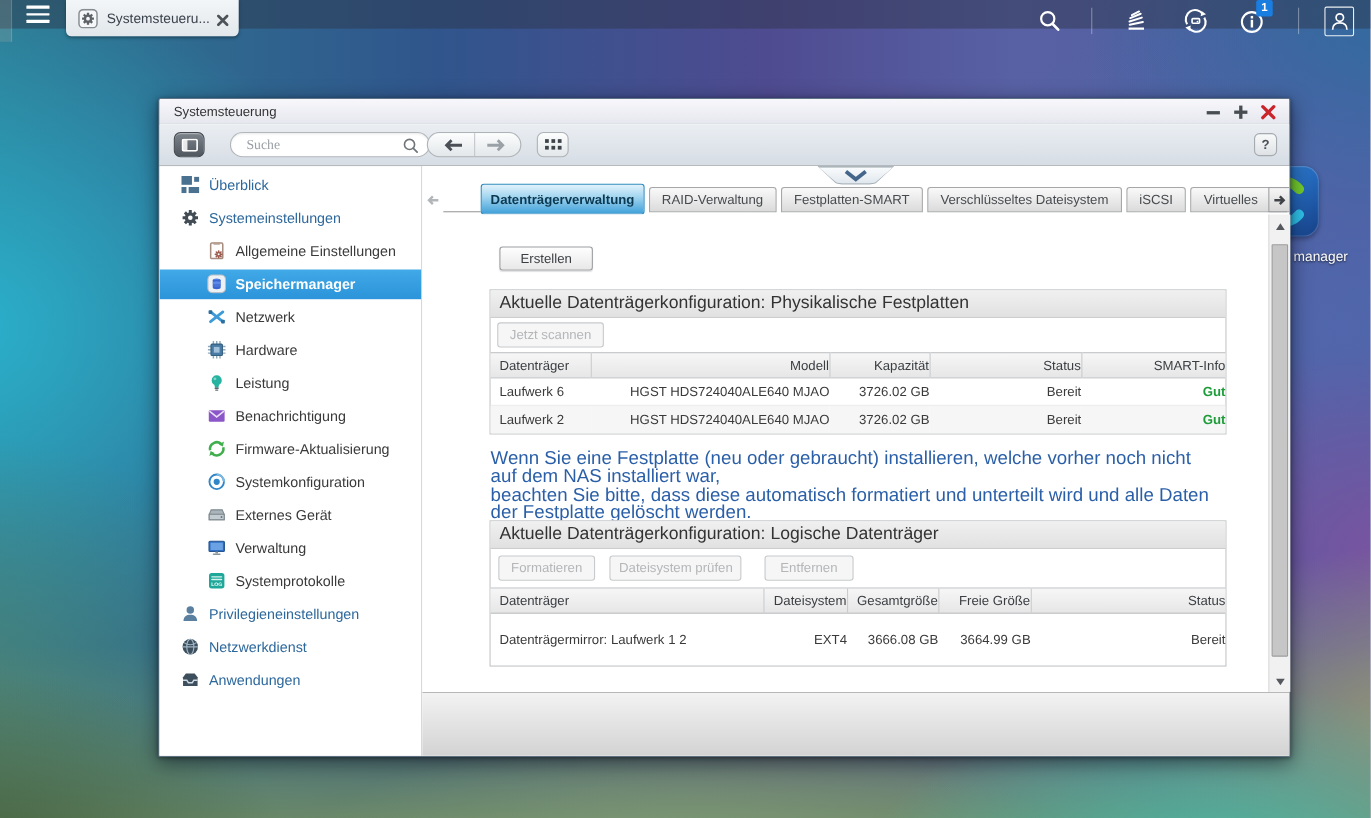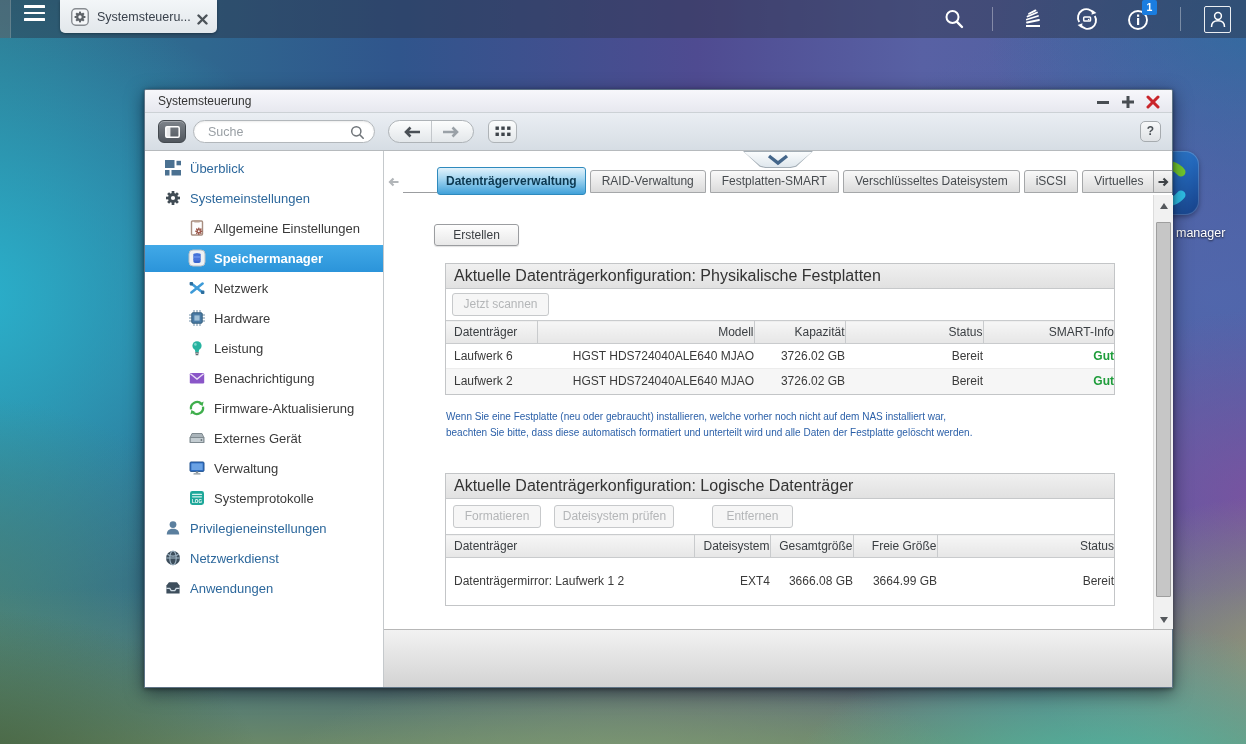--- a/index.html
+++ b/index.html
@@ -17,21 +17,21 @@
       linear-gradient(to top, rgba(112,140,100,.9) 0%, rgba(112,140,100,.7) 4%, rgba(112,140,100,0) 21%),
       radial-gradient(400px 270px at 102% 67%, rgba(125,82,160,.95), rgba(125,82,160,0) 70%),
       radial-gradient(600px 400px at 98% 40%, rgba(82,104,175,.8), rgba(82,104,175,0) 75%),
       radial-gradient(380px 240px at 102% 4%, rgba(45,108,158,.9), rgba(45,108,158,0) 75%),
       radial-gradient(420px 300px at -4% 82%, rgba(74,130,118,.9), rgba(74,130,118,0) 72%),
       radial-gradient(540px 430px at -3% 40%, rgba(42,180,208,.95), rgba(42,180,208,0) 72%),
       linear-gradient(to right, #2e7a92 0%, #30558c 32%, #4f4b91 56%, #5861a4 74%, #4a5f9e 100%);
   }
 
   
-  .topbar { position:absolute; left:0; top:0; width:1246px; height:38px;
+  .topbar { position:absolute; left:0; top:0; width:1246px; height:26px;
             background:rgba(45,52,68,.45); z-index:10; }
   .topbar-corner { position:absolute; left:0; top:0; width:11px; height:38px;
                    background:rgba(215,190,165,.17); border-right:1px solid rgba(255,255,255,.14); }
   .hamburger { position:absolute; left:24px; top:5px; width:21px; height:16px;
                background:none; border:none; cursor:pointer; }
   .hamburger span { display:block; height:2.6px; background:#fff; margin-bottom:4px; border-radius:.5px;}
   .task-tab { position:absolute; left:60px; top:0; width:157px; height:33px;
               background:linear-gradient(#f3f6f8,#e2e7eb); border-radius:0 0 5px 5px;
               box-shadow:0 1px 3px rgba(0,0,0,.35); display:flex; align-items:center; }
   .task-tab .appbadge { width:18px; height:18px; margin-left:11px; flex:none; }
@@ -64,22 +64,22 @@
               position:relative; border-radius:2px 2px 0 0; }
   .titlebar .wtitle { font-size:12px; color:#333; line-height:23px; padding-left:13px; }
   .win-controls { position:absolute; right:12px; top:0; height:23px; display:flex; align-items:center; }
   .wc { width:14px; height:14px; margin-left:11px; cursor:pointer; position:relative; }
 
   .toolbar { height:38px; background:linear-gradient(#eaeef3,#d6dde4); border-bottom:1px solid #b6babd;
              position:relative; }
   .tgl-btn { position:absolute; left:13px; top:7px; width:28px; height:23px; border-radius:6px;
              background:linear-gradient(#7d838a,#51575e); border:1px solid #43494f;
              box-shadow:inset 0 1px 0 rgba(255,255,255,.3); display:flex; align-items:center; justify-content:center; cursor:pointer;}
-  .searchbox { position:absolute; left:48px; top:7px; width:182px; height:23px; border-radius:12px;
-               border:1px solid #b2b7bb; background:#fff; box-shadow:inset 0 1px 2px rgba(0,0,0,.08); }
+  .searchbox { position:absolute; left:64px; top:7px; width:182px; height:23px; border-radius:12px;
+               border:1px solid #b2b7bb; background:#fff; box-shadow:inset 0 1px 2px rgba(0,0,0,.08);font-family:Liberation Serif, serif; }
   .searchbox input { position:absolute; left:14px; top:0; width:130px; height:21px; border:none; outline:none;
                      font-family:inherit; font-size:12.5px; color:#555; background:transparent; }
   .searchbox input::placeholder { color:#9aa0a5; opacity:1; }
   .searchbox .mag { position:absolute; right:9px; top:4px; }
   .navgroup { position:absolute; left:243px; top:7px; width:86px; height:23px; border-radius:12px;
               border:1px solid #aeb3b7; background:linear-gradient(#fcfdfd,#e3e7ea); display:flex; }
   .navgroup .half { width:50%; display:flex; align-items:center; justify-content:center; cursor:pointer; }
   .navgroup .half+.half { border-left:1px solid #c3c7cb; }
   .gridbtn { position:absolute; left:343px; top:7px; width:29px; height:23px; border-radius:6px;
              border:1px solid #aeb3b7; background:linear-gradient(#fcfdfd,#e3e7ea);
@@ -123,46 +123,46 @@
                      display:flex; align-items:center; justify-content:center; cursor:pointer; z-index:2;}
 
   .contentwrap { flex:1; display:flex; min-height:0; }
   .content { width:769px; position:relative; background:#fff; overflow:hidden; flex:none;}
 
   .btn { display:inline-block; height:23px; line-height:21px; font-size:12px; color:#3a3e42; text-align:center;
          background:linear-gradient(#fefefe,#e8e8e8); border:1px solid #9b9da0; border-radius:3px;
          box-shadow:0 1px 1px rgba(0,0,0,.12); cursor:pointer; font-family:inherit; }
   .btn.disabled { background:#f6f6f6; border-color:#c7c9cb; color:#b4b6b8; box-shadow:none; cursor:default; }
 
-  .create-btn { position:absolute; left:50px; top:29px; width:85px; height:22px; line-height:20px;}
+  .create-btn { position:absolute; left:70px; top:29px; width:85px; height:22px; line-height:20px;}
 
   .panel { position:absolute; left:61px; width:670px; border:1px solid #c3c5c7; background:#fff; }
   .panel.p1 { top:68px; }
   .panel.p2 { top:278px; }
   .panel-h { height:25px; line-height:24px; padding-left:8px; font-size:16px; color:#333;
              background:linear-gradient(#f0f0f0,#e1e1e1); border-bottom:1px solid #c6c8ca; }
   .panel-tools { padding:4px 0 4px 6px; }
   .panel.p2 .panel-tools { padding:6px 0 6px 7px; }
   .panel-tools .btn + .btn { margin-left:9px; }
-  .panel-tools .btn.g2 { margin-left:33px; }
+  .panel-tools .btn.g2 { margin-left:16px; }
 
   table.grid { border-collapse:collapse; width:100%; table-layout:fixed; font-size:12px; }
   table.grid th { height:23px; font-weight:normal; color:#3a3e42;
                   background:linear-gradient(#f6f6f6,#e6e6e6);
                   border-top:1px solid #c9cbcd; border-bottom:1px solid #c9cbcd; }
   table.grid th + th { border-left:1px solid #c9cbcd; }
   table.grid td { height:25px; color:#3a3a3a; border-bottom:1px solid #ececec; }
   table.grid tr.alt td { background:#f6f6f6; }
   table.grid tr:last-child td { border-bottom:none; }
   table.grid .tl { text-align:left; padding-left:8px; }
   table.grid .tc { text-align:right; }
   table.grid td.good { color:#1e9c3a; font-weight:bold; }
   table.grid.t2 td { height:47px; }
 
-  .note { position:absolute; left:62px; top:214px; width:660px; font-size:10px; color:#2a5fa8; line-height:16.3px; }
+  .note { position:absolute; left:62px; top:214px; width:660px; font-size:17px; color:#2a5fa8; line-height:16.3px; }
 
   .scrollbar { width:20px; border-left:1px solid #dcdcdc; background:#f1f1f1; position:relative; flex:none;}
   .sb-up { position:absolute; top:0; left:0; right:0; height:22px; display:flex; align-items:center;
            justify-content:center; cursor:pointer; }
   .sb-down { position:absolute; bottom:0; left:0; right:0; height:18px; display:flex; align-items:center;
              justify-content:center; cursor:pointer; }
   .sb-thumb { position:absolute; top:27px; left:2px; right:2px; height:375px; background:#c6c6c6;
               border:1px solid #9e9e9e; border-radius:1px; cursor:pointer; }
   .tri-up { width:0; height:0; border-left:4.5px solid transparent; border-right:4.5px solid transparent;
             border-bottom:6px solid #55595d; }
@@ -472,20 +472,30 @@
             <svg viewBox="0 0 18 18" width="18" height="18">
               <path d="M3 10.4 A6.2 6.2 0 0 1 13.6 5" fill="none" stroke="#3fae4c" stroke-width="2.3"></path>
               <polygon points="15.6,2.4 14.6,7 10.9,5.1" fill="#3fae4c"></polygon>
               <path d="M15 7.6 A6.2 6.2 0 0 1 4.4 13" fill="none" stroke="#3fae4c" stroke-width="2.3"></path>
               <polygon points="2.4,15.6 3.4,11 7.1,12.9" fill="#3fae4c"></polygon>
             </svg>
           </span>
           <span class="lbl">Firmware-Aktualisierung</span>
         </div>
 
+        <div class="side-item lvl2">
+          <span class="ic">
+            <svg viewBox="0 0 18 18" width="18" height="18">
+              <circle cx="9" cy="9" r="6.6" fill="none" stroke="#2f86c8" stroke-width="1.7"></circle>
+              <path d="M9 2.4 A6.6 6.6 0 0 1 15.6 9" fill="none" stroke="#7db8e0" stroke-width="1.7"></path>
+              <circle cx="9" cy="9" r="2.8" fill="#2f86c8"></circle>
+            </svg>
+          </span>
+          <span class="lbl">Systemkonfiguration</span>
+        </div>
 
         <div class="side-item lvl2">
           <span class="ic">
             <svg viewBox="0 0 18 18" width="18" height="18">
               <path d="M4 4.5 h10 l1.8 4 v5 h-13.6 v-5 z" fill="#aab4ba" stroke="#7f8a90" stroke-width="1"></path>
               <rect x="2.2" y="8.5" width="13.6" height="5" fill="#c3ccd1" stroke="#7f8a90" stroke-width="1"></rect>
               <circle cx="13.4" cy="11" r="0.9" fill="#6a757c"></circle>
             </svg>
           </span>
           <span class="lbl">Externes Gerät</span>

